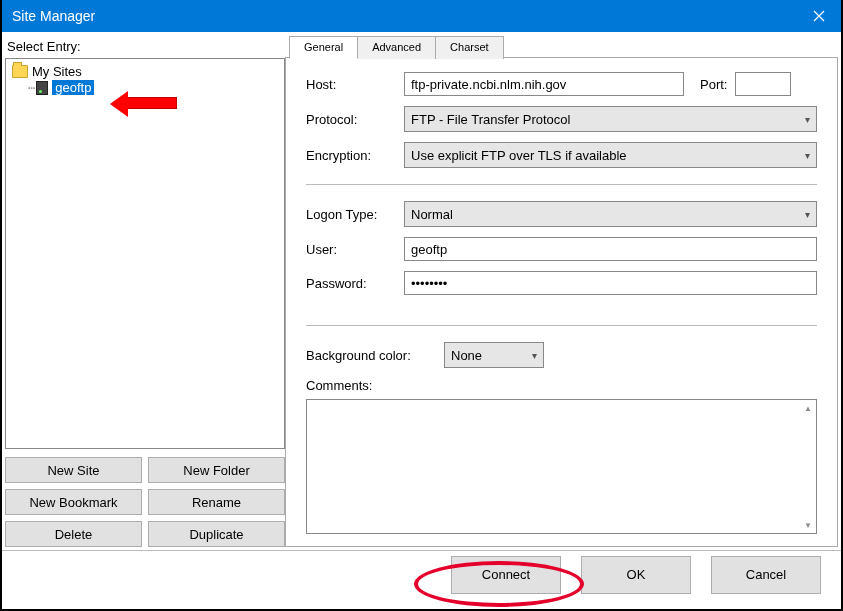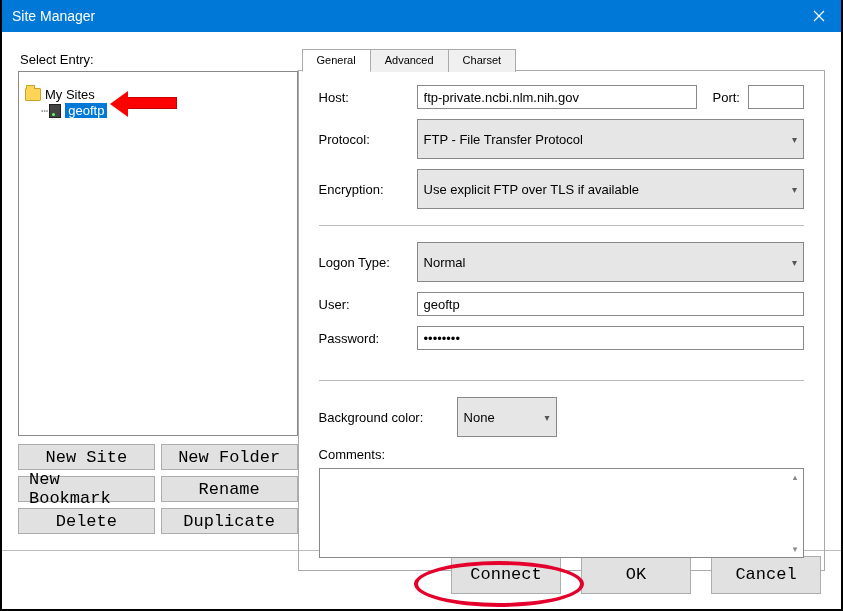--- a/index.html
+++ b/index.html
@@ -29,21 +29,21 @@
     width: 45px;
     height: 32px;
     display: flex;
     align-items: center;
     justify-content: center;
     margin-right: -10px;
     font-size: 14px;
   }
   .content {
     display: flex;
-    padding: 16px;
+    padding: 3px;
     gap: 0;
     height: 518px;
   }
   .left-panel {
     width: 280px;
     display: flex;
     flex-direction: column;
   }
   .left-label { margin: 4px 0 4px 2px; }
   .tree {
@@ -51,21 +51,20 @@
     flex: 1;
     padding: 4px;
     background: #fff;
     overflow: auto;
   }
   .tree-folder {
     display: flex;
     align-items: center;
     gap: 4px;
     padding: 1px 2px;
-    margin-top: 10px;
   }
   .tree-item {
     display: flex;
     align-items: center;
     gap: 4px;
     margin-left: 18px;
     padding: 0;
     position: relative;
   }
   .tree-lines {
@@ -137,24 +136,23 @@
     gap: 6px;
     margin-top: 8px;
   }
   .btn {
     background: #e1e1e1;
     border: 1px solid #adadad;
     height: 26px;
     display: flex;
     align-items: center;
     justify-content: center;
-    font-size: 17px;
+    font-size: 13px;
     cursor: default;
     padding: 0 10px;
-    font-family: Liberation Mono, monospace;
   }
 
   .right-panel {
     flex: 1;
     display: flex;
     flex-direction: column;
   }
   .tabs {
     display: flex;
     border-bottom: 1px solid #aaa;
@@ -192,21 +190,21 @@
     border: 1px solid #888;
     height: 24px;
     padding: 0 6px;
     font-size: 13px;
     font-family: inherit;
     outline: none;
   }
   .select {
     border: 1px solid #888;
     background: #e6e6e6;
-    height: 40px;
+    height: 26px;
     display: flex;
     align-items: center;
     padding: 0 6px;
     flex: 1;
     justify-content: space-between;
   }
   .select .caret { font-size: 10px; color: #555; }
   .sep { border-top: 1px solid #bbb; margin: 6px 0; }
   .comments-area {
     border: 1px solid #888;

